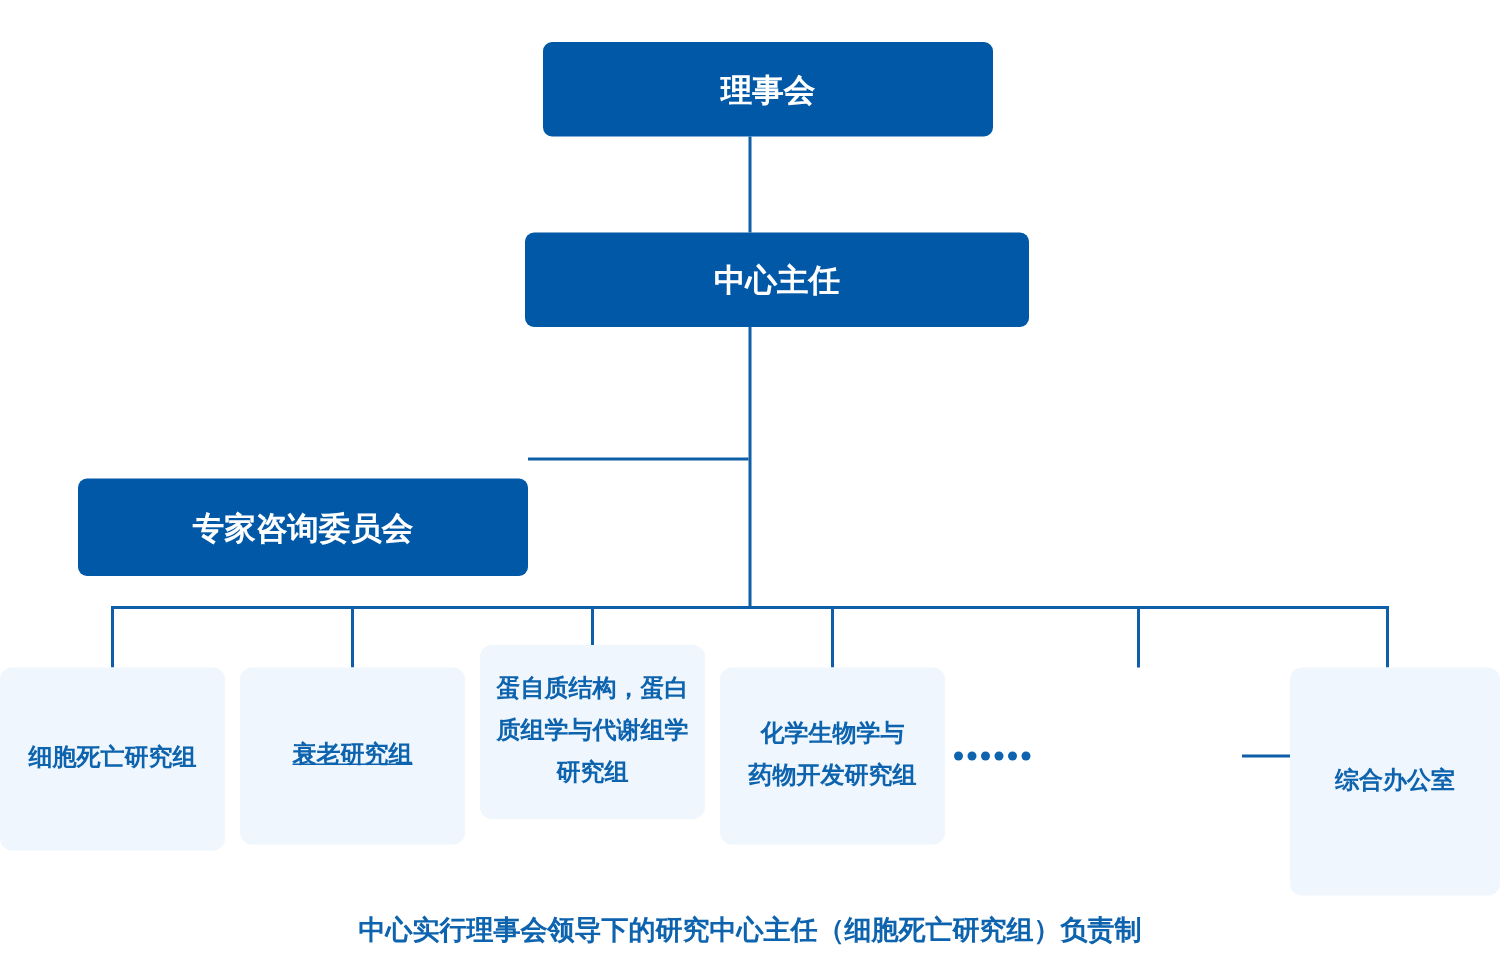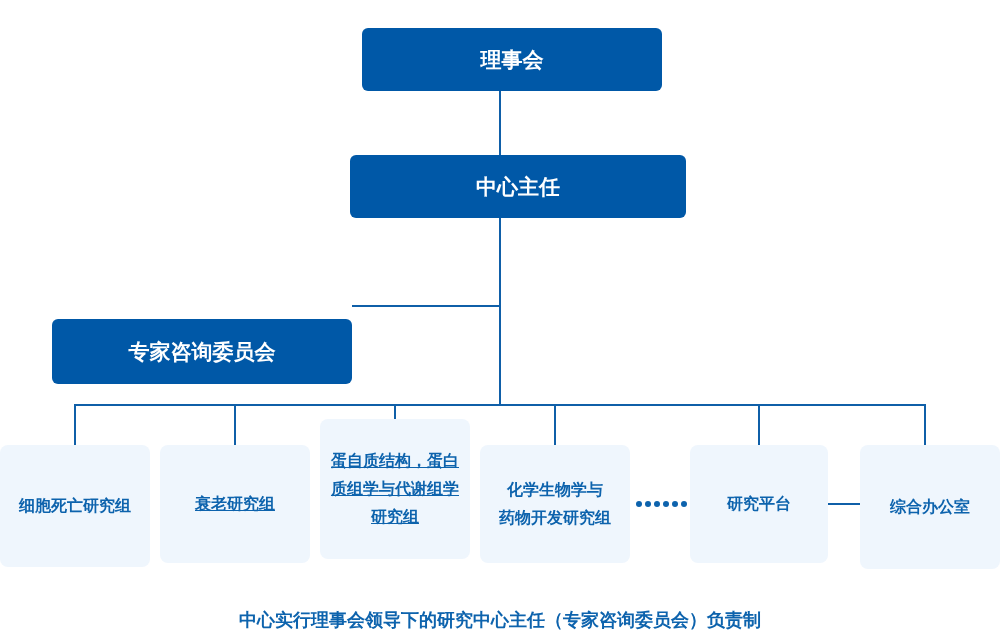--- a/index.html
+++ b/index.html
@@ -56,24 +56,24 @@
   .l-d5{left:758px;top:404px;width:2px;height:41px;}
   .l-d6{left:924px;top:404px;width:2px;height:41px;}
   .l-po{left:828px;top:503px;width:32px;height:2px;}
 
   .board   {left:350px;top:28px;width:300px;height:63px;margin-left:12px;}
   .director{left:350px;top:155px;width:336px;height:63px;}
   .advisory{left:52px;top:273px;width:300px;height:65px;margin-top:46px;}
 
   .g1      {left:0px;top:445px;width:150px;height:122px;}
   .g2      {left:160px;top:445px;width:150px;height:118px;text-decoration:underline;}
-  .g3      {left:320px;top:419px;width:150px;height:140px;text-decoration:underline;}
+  .g3      {left:320px;top:430px;width:150px;height:116px;}
   .g4      {left:480px;top:445px;width:150px;height:118px;}
   .platform{left:690px;top:445px;width:138px;height:118px;}
-  .office  {left:860px;top:445px;width:140px;height:124px;}
+  .office  {left:860px;top:445px;width:140px;height:152px;}
 
   .ellipsis{
     position:absolute;
     left:636px;top:501px;
     display:flex;gap:3px;align-items:center;
   }
   .dot{
     width:6px;height:6px;border-radius:50%;
     background:var(--text-blue);
   }
@@ -136,22 +136,19 @@
   <div class="ellipsis">
     <span class="sr">……</span>
     <span class="dot"></span>
     <span class="dot"></span>
     <span class="dot"></span>
     <span class="dot"></span>
     <span class="dot"></span>
     <span class="dot"></span>
   </div>
 
-  <div class="node node--light platform">
-    <span>研究平台</span>
-  </div>
   <div class="node node--light office">
     <span>综合办公室</span>
   </div>
 
-  <div class="caption">中心实行理事会领导下的研究中心主任（专家咨询委员会）负责制</div>
+  <div class="caption">中心实行理事会领导下的研究中心主任（细胞死亡研究组）负责制</div>
 
 </div>
 
 </body></html>

